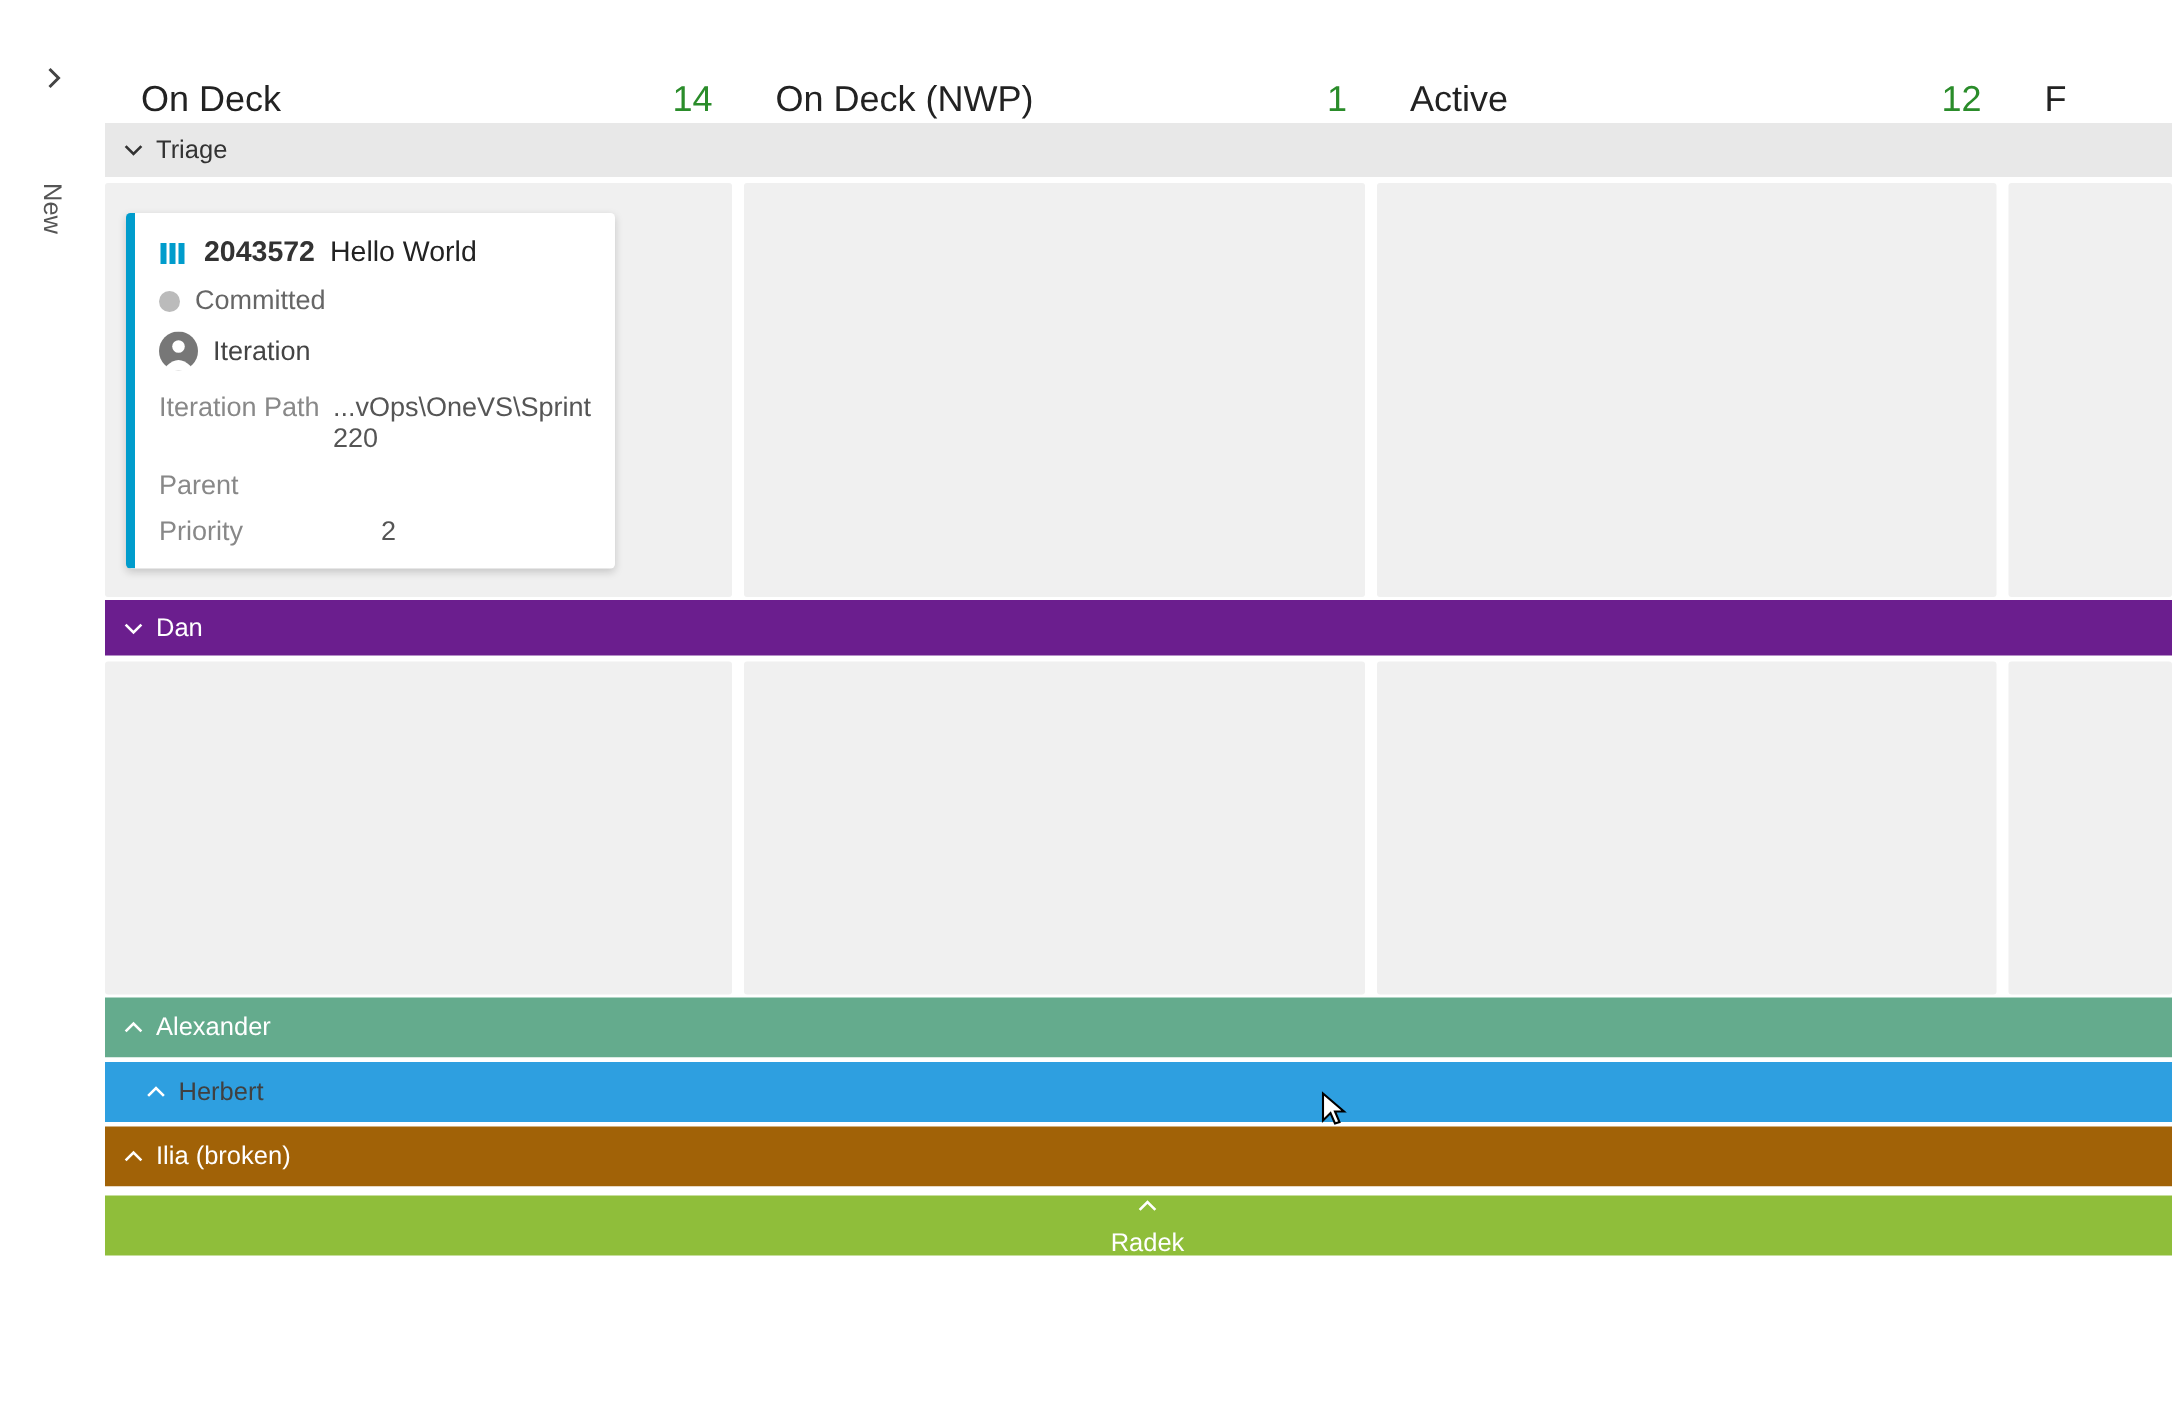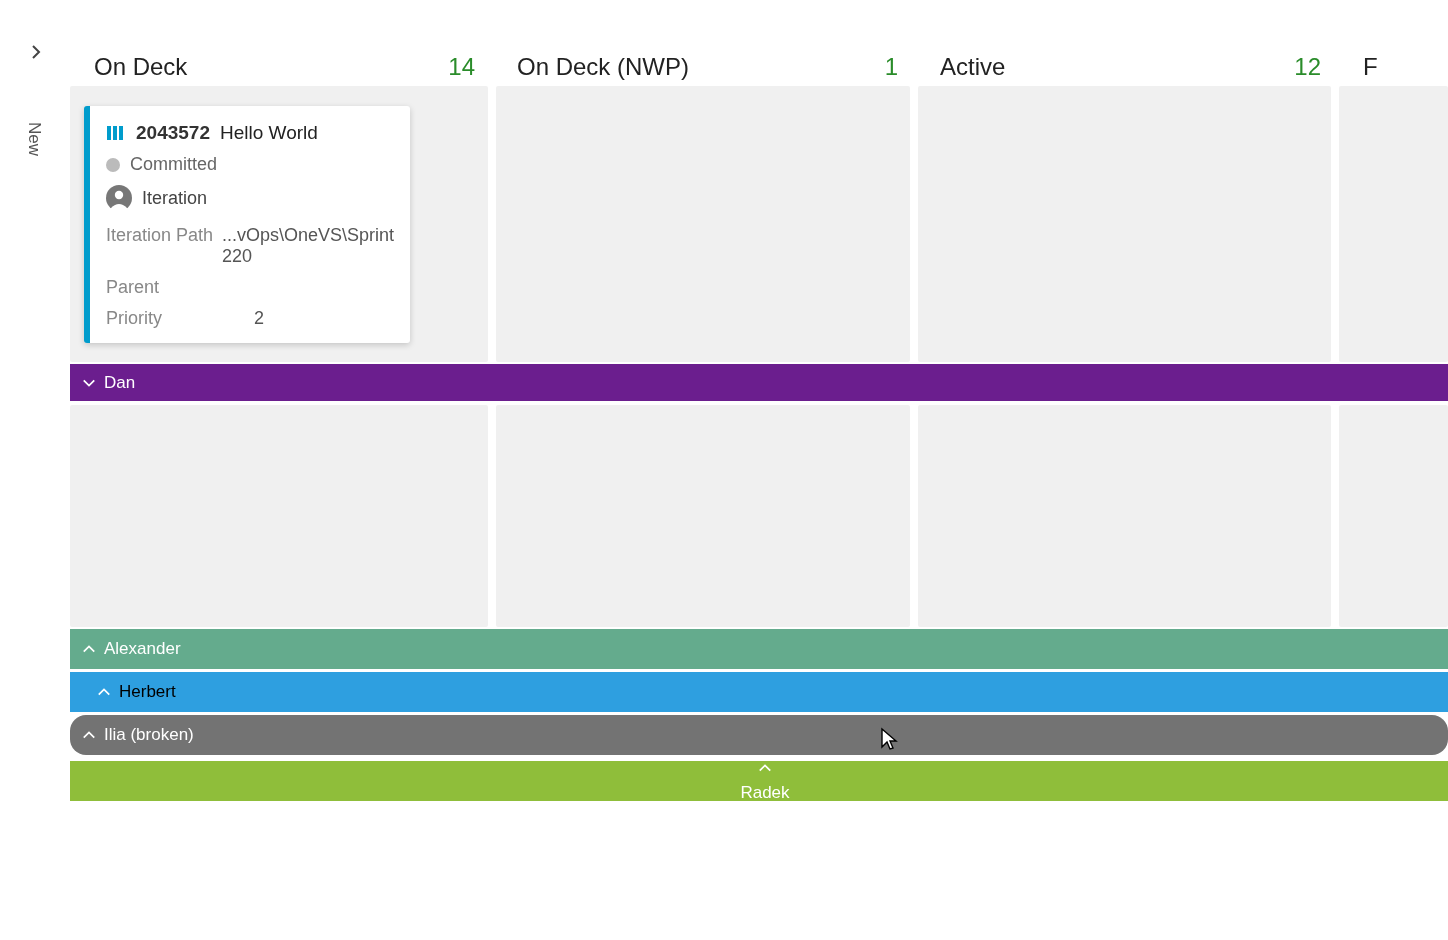--- a/index.html
+++ b/index.html
@@ -77,22 +77,22 @@
     gap: 8px;
     cursor: pointer;
     font-size: 17px;
   }
   .swimlane-header.thin { height: 40px; }
   .swimlane-header.tall { height: 37px; align-items: center; }
 
   .triage-bg { background: #e8e8e8; color:#333; }
   .dan-bg { background: #6b1e8e; color: #fff; }
   .alex-bg { background: #64ab8d; color: #fff; }
-  .herbert-bg { background: #2e9fe0; color: #000000; padding-left: 27px; }
-  .ilia-bg { background: #737373; color: #fff; border-radius: 16px; }
+  .herbert-bg { background: #2e9fe0; color: #404040; padding-left: 27px; }
+  .ilia-bg { background: #a16207; color: #fff; }
   .martin-bg { background: #93bdaf; color: #fff; }
   .radek-bg { background: #8fbe3a; color: #fff; flex-direction: column; }
 
   .swimlane-body {
     display: flex;
     gap: 8px;
     padding: 4px 0 4px 0;
   }
   .cell {
     background: #f0f0f0;
@@ -203,20 +203,28 @@
   </div>
 </div>
 
 <div class="board-body">
   <div class="side-rail">
     <div class="side-rail-label">New</div>
   </div>
 
   <div class="board-main">
 
+    <div class="swimlane-header triage-bg">
+      <span class="chevron">
+        <svg width="14" height="14" viewBox="0 0 16 16">
+            <path d="M2 5 L8 11 L14 5" fill="none" stroke="#333" stroke-width="2"></path>
+          </svg>
+      </span>
+      <span>Triage</span>
+    </div>
     <div class="swimlane-body triage-body">
       <div class="cell c1">
         <div class="card">
           <div class="card-title-row">
             <span class="icon-pbi">
               <svg width="20" height="20" viewBox="0 0 20 20">
                 <rect x="1" y="3" width="4" height="14" fill="#009ccc"></rect>
                 <rect x="7" y="3" width="4" height="14" fill="#009ccc"></rect>
                 <rect x="13" y="3" width="4" height="14" fill="#009ccc"></rect>
               </svg>

